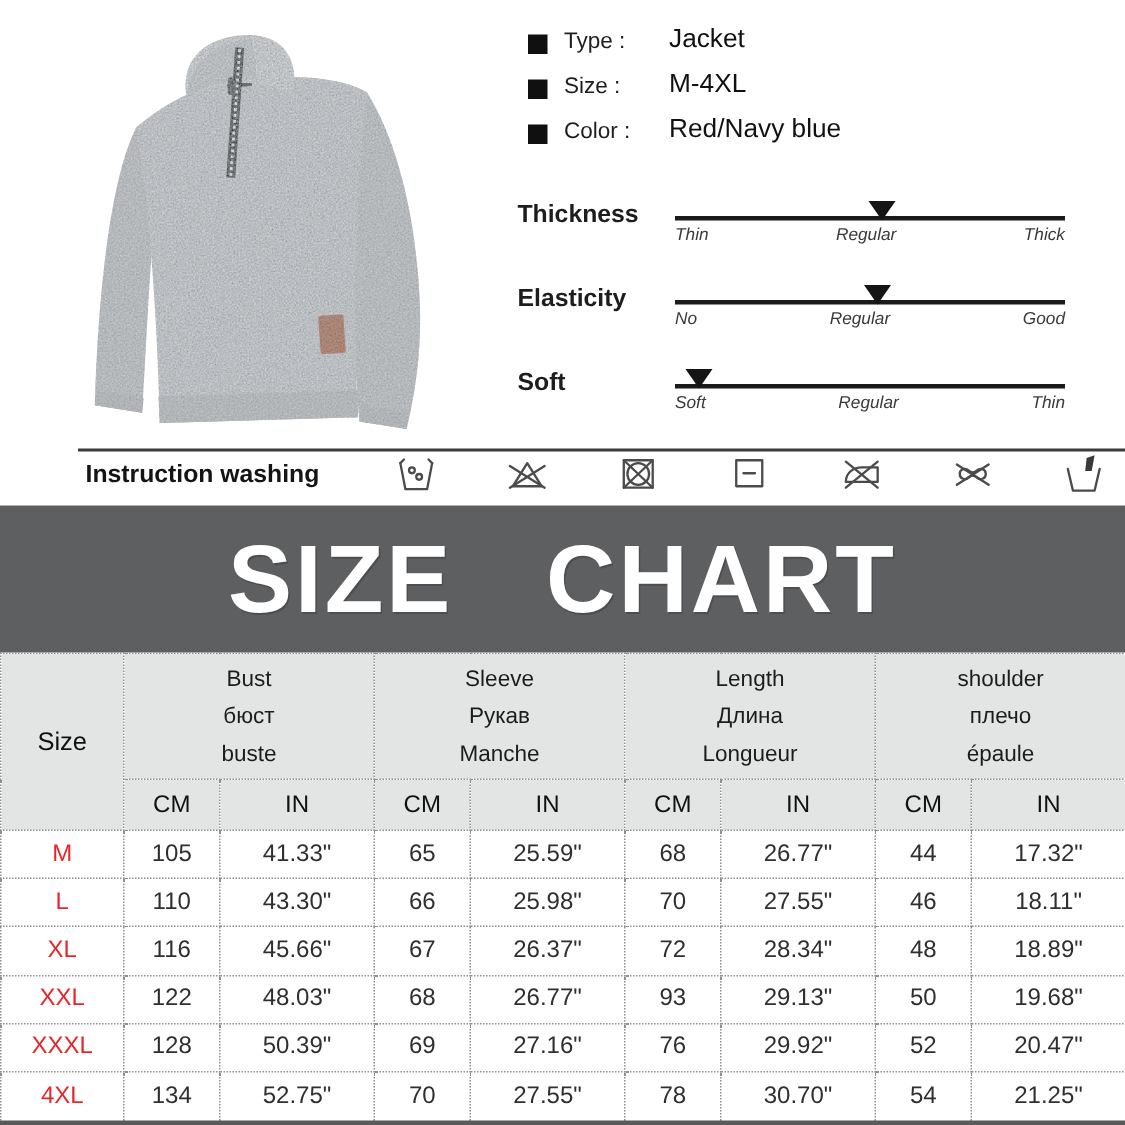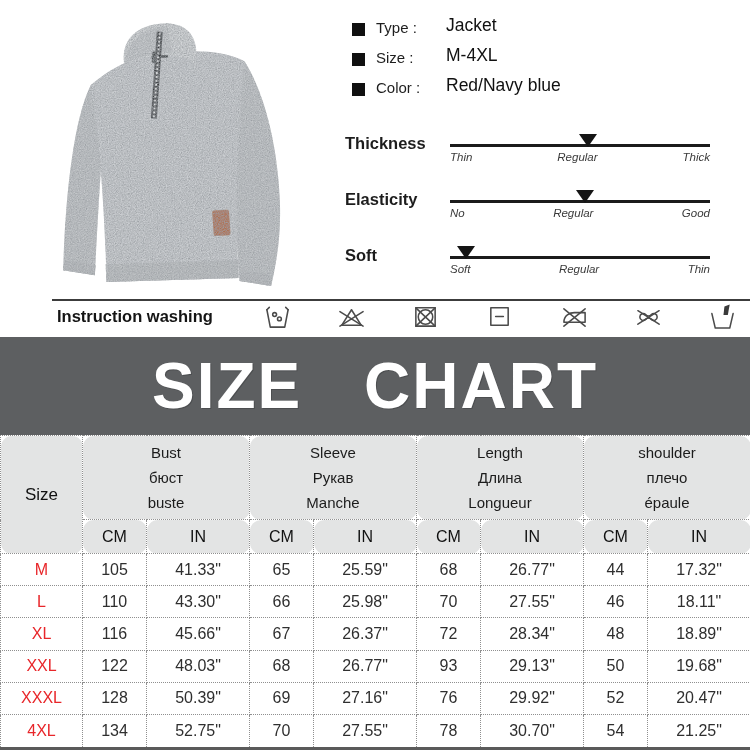--- a/index.html
+++ b/index.html
@@ -44,21 +44,21 @@
   .banner{position:absolute;left:0;top:337px;width:750px;height:98px;background:var(--banner-bg);
     display:flex;align-items:center;justify-content:center;}
   .banner-text{color:#fff;font-size:64px;font-weight:700;letter-spacing:2px;word-spacing:42px;
     text-shadow:1px 1px 0 #4c4e50;}
 
   
   .size-table{position:absolute;left:0;top:435px;width:750px;height:315px;
     border-collapse:collapse;table-layout:fixed;border-bottom:3px solid #5a5a5a;}
   .size-table th,.size-table td{border:1px dotted var(--border-dot);text-align:center;
     font-weight:400;overflow:hidden;}
-  .size-table th{background:var(--header-bg);border-radius:11px;}
+  .size-table th{background:var(--header-bg);}
   .size-table thead tr:first-child{height:84px;}
   .size-table thead tr:last-child{height:34px;}
   .grp div{font-size:15px;line-height:25px;color:#1c1c1c;}
   .size-h{font-size:17px;font-weight:700;color:#111;}
   .unit{font-size:16px;font-weight:700;color:#111;}
   .size-table tbody td{font-size:16px;color:#2f2f2f;background:#fff;}
   .size-table td.sz{color:var(--size-red);font-weight:500;}
 </style>
 </head>
 <body>

